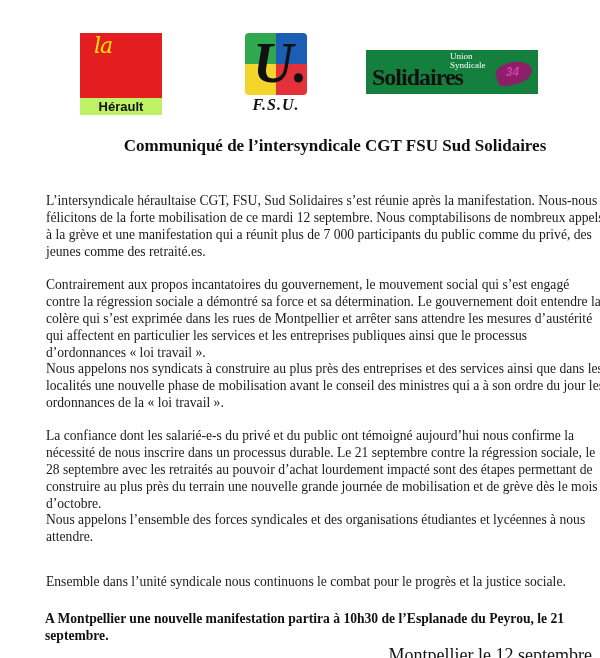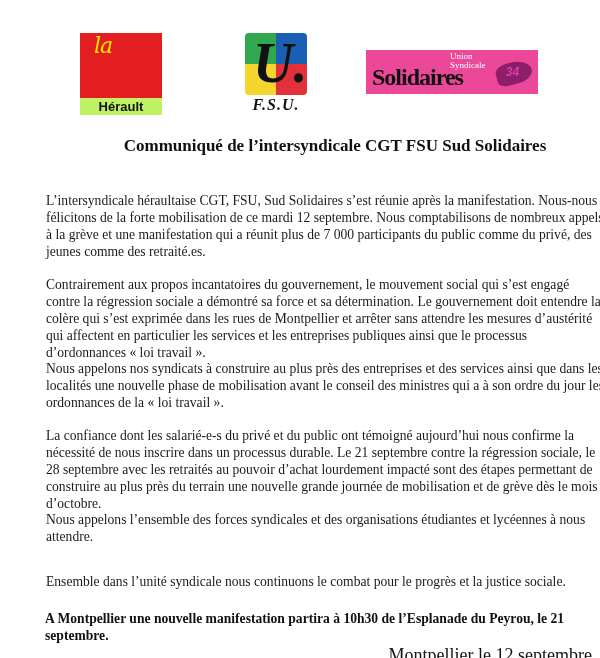--- a/index.html
+++ b/index.html
@@ -112,21 +112,21 @@
       letter-spacing: 1px;
       color: #111111;
     }
     
     .sol-logo {
       position: absolute;
       left: 366px;
       top: 50px;
       width: 172px;
       height: 44px;
-      background: #ec4899;
+      background: #15803d;
     }
     .sol-union {
       position: absolute;
       left: 84px;
       top: 2px;
       font-family: "Liberation Serif", serif;
       font-size: 9px;
       line-height: 9px;
       color: #ffffff;
     }

